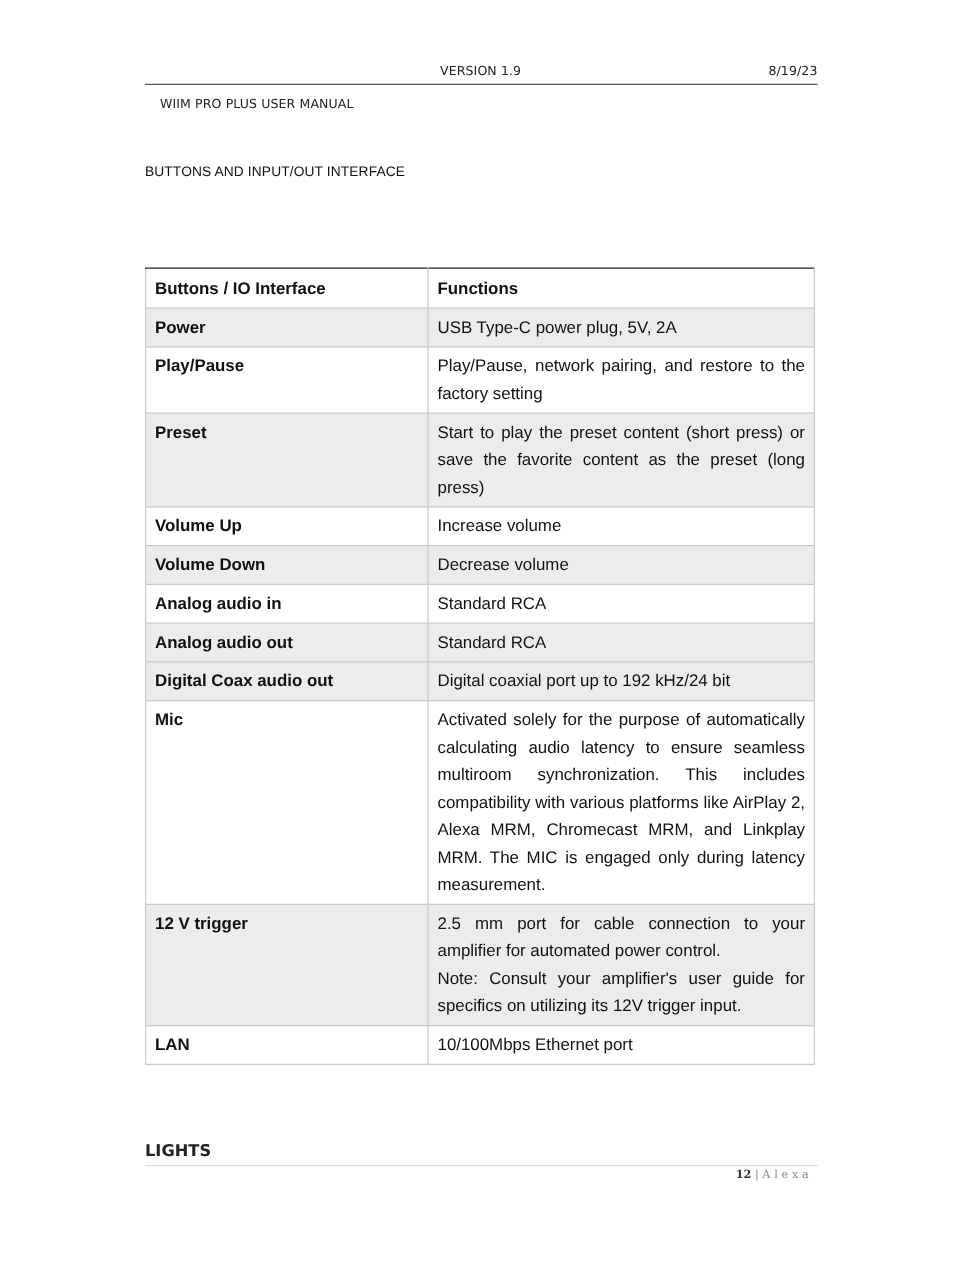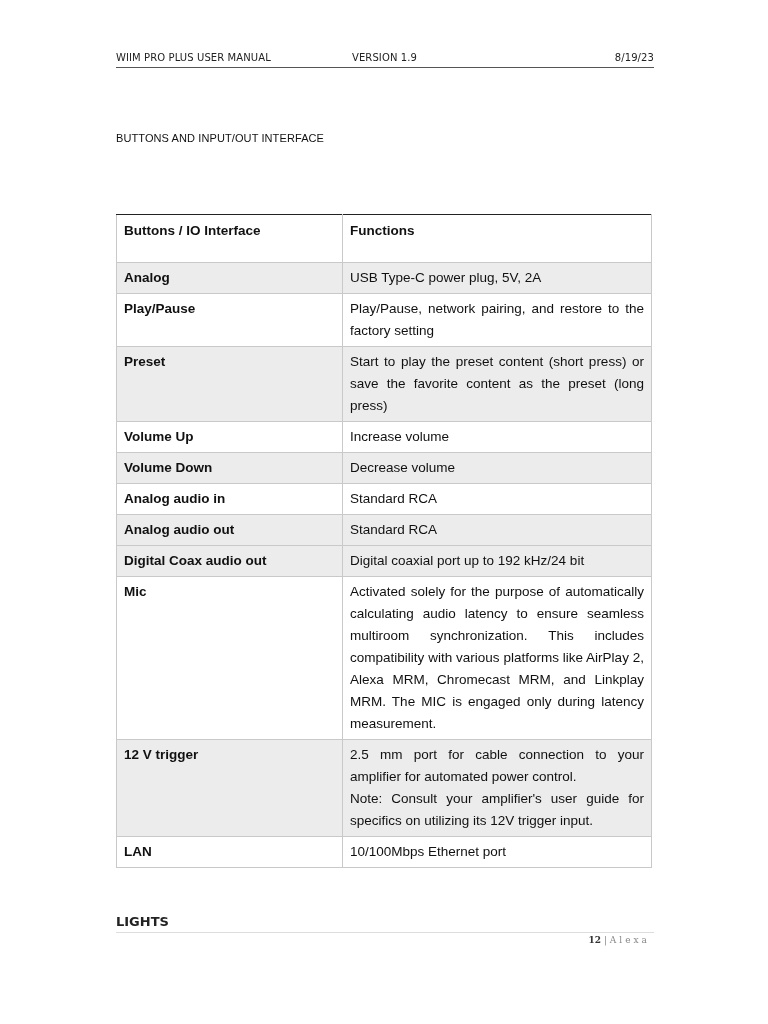--- a/index.html
+++ b/index.html
@@ -5,21 +5,21 @@
   html, body { margin: 0; padding: 0; background: #ffffff; }
   body { width: 768px; height: 1024px; position: relative; overflow: hidden; }
   .page { position: absolute; left: 0; top: 0; width: 768px; height: 1024px; background: #fff; }
 
   .running-header {
     position: absolute; left: 116px; top: 51px; width: 538px; height: 16px;
     border-bottom: 1.5px solid #555;
     font-family: "DejaVu Sans", sans-serif; font-size: 10px; color: #222;
   }
   .running-header span { position: absolute; top: 1px; letter-spacing: 0.1px; }
-  .hdr-title { left: 0; }
+  .hdr-title { left: 12px; margin-top: 26px; }
   .hdr-version { left: 236px; text-align: right; }
   .hdr-date { right: 0; }
 
   .section-title {
     position: absolute; left: 116px; top: 132px;
     font-family: "Liberation Sans", sans-serif; font-weight: normal; font-size: 11px;
     color: #111; letter-spacing: 0.1px;
   }
 
   table.io {
@@ -27,21 +27,21 @@
     border-collapse: collapse;
     font-family: "Liberation Sans", sans-serif; font-size: 13.5px; color: #111;
     table-layout: fixed;
   }
   table.io col.c1 { width: 226px; }
   table.io col.c2 { width: 309px; }
   table.io th, table.io td {
     border: 1px solid #c9c9c9; padding: 7px 7px 7px 7px; vertical-align: top;
     line-height: 22px; text-align: left;
   }
-  table.io thead th { border-top: 1.5px solid #222; font-weight: bold; padding-top: 5px; padding-bottom: 20px;}
+  table.io thead th { border-top: 1.5px solid #222; font-weight: bold; padding-top: 5px; padding-bottom: 4px;}
   table.io td.label { font-weight: bold; }
   table.io td.desc { text-align: justify; }
   table.io tr.shade td { background: #ececec; }
   table.io tr td { padding-top: 4px; padding-bottom: 4px; }
 
   .lights-heading {
     position: absolute; left: 116px; top: 914px;
     font-family: "DejaVu Sans", sans-serif; font-weight: bold; font-size: 13px; color: #222;
   }
   .footer-rule { position: absolute; left: 116px; top: 932px; width: 538px; border-top: 1px solid #ddd; }
@@ -71,21 +71,21 @@
         <col class="c2">
       </colgroup>
     <thead>
       <tr>
         <th>Buttons / IO Interface</th>
         <th>Functions</th>
       </tr>
     </thead>
     <tbody>
       <tr class="shade">
-        <td class="label">Analog</td>
+        <td class="label">Power</td>
         <td class="desc">USB Type-C power plug, 5V, 2A</td>
       </tr>
       <tr>
         <td class="label">Play/Pause</td>
         <td class="desc">Play/Pause, network pairing, and restore to the factory setting</td>
       </tr>
       <tr class="shade">
         <td class="label">Preset</td>
         <td class="desc">Start to play the preset content (short press) or save the favorite content as the preset (long press)</td>
       </tr>

